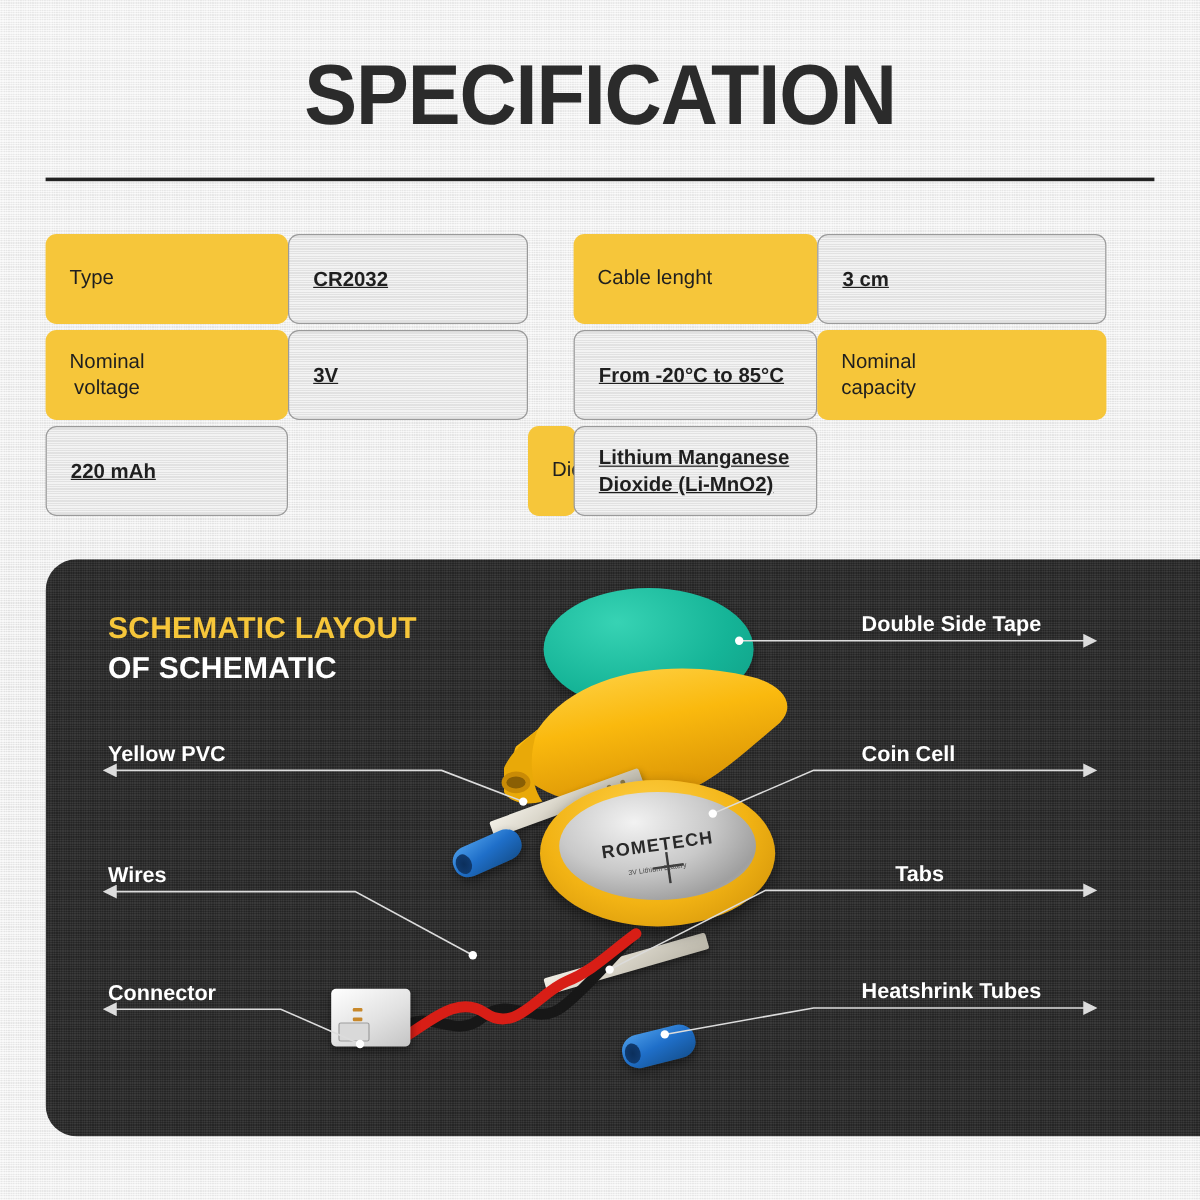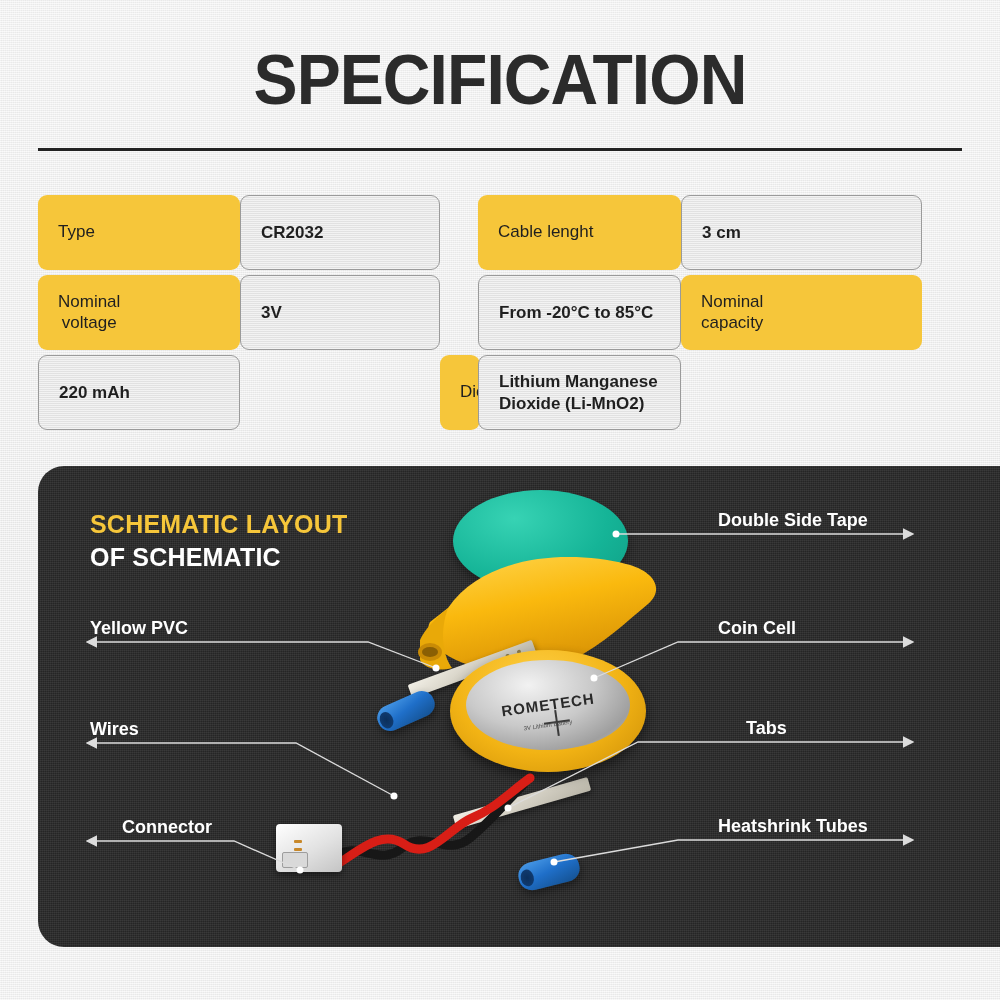--- a/index.html
+++ b/index.html
@@ -59,20 +59,21 @@
     border-radius:9px;
     display:flex;align-items:center;
     padding:0 20px;
     font-size:17px;
     font-weight:700;
     color:#1f1f1f;
     line-height:1.25;
     box-sizing:border-box;
     background-image:
       repeating-linear-gradient(0deg, rgba(255,255,255,.5) 0 1px, rgba(0,0,0,.02) 1px 2px);
+    text-decoration: underline;
   }
   .spacer{}
 
   
   .panel{
     position:absolute;left:38px;top:466px;width:1000px;height:481px;
     border-radius:26px;
     background:
       repeating-linear-gradient(0deg, rgba(255,255,255,.035) 0 1px, rgba(0,0,0,.10) 1px 2px),
       repeating-linear-gradient(90deg, rgba(255,255,255,.03) 0 1px, rgba(0,0,0,.08) 1px 2px),
@@ -296,20 +297,20 @@
       <path d="M470 342 L 600 276 L 866 276" marker-end="url(#ar-r)"></path>
       <circle cx="470" cy="342" r="3.5" fill="#ffffff" stroke="none"></circle>
 
       <path d="M516 396 L 640 374 L 866 374" marker-end="url(#ar-r)"></path>
       <circle cx="516" cy="396" r="3.5" fill="#ffffff" stroke="none"></circle>
     </g>
   </svg>
 
   <div class="callout" style="left:52px;top:152px;">Yellow PVC</div>
   <div class="callout" style="left:52px;top:253px;">Wires</div>
-  <div class="callout" style="left:52px;top:351px;margin-left:32px;">Connector</div>
+  <div class="callout" style="left:52px;top:351px;">Connector</div>
 
   <div class="callout" style="left:680px;top:44px;">Double Side Tape</div>
   <div class="callout" style="left:680px;top:152px;">Coin Cell</div>
   <div class="callout" style="left:680px;top:252px;margin-left:28px;">Tabs</div>
   <div class="callout" style="left:680px;top:350px;">Heatshrink Tubes</div>
 
 </div>
 
 </body></html>

